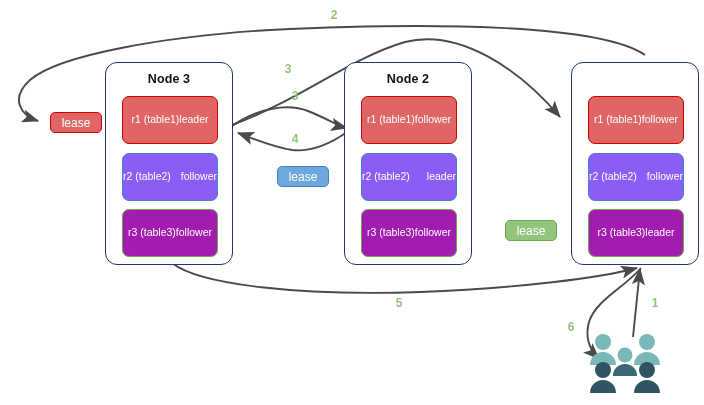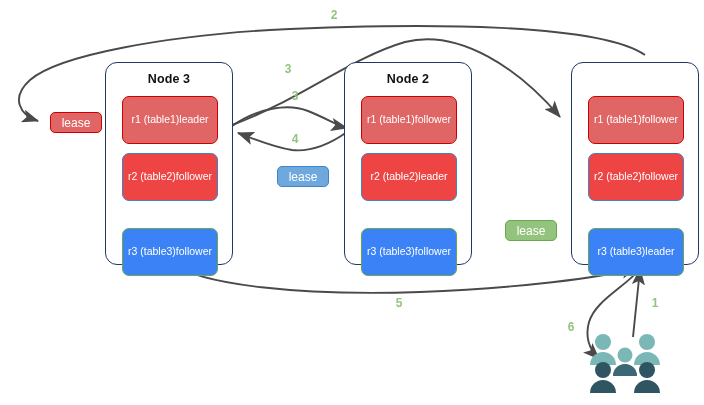--- a/index.html
+++ b/index.html
@@ -46,22 +46,22 @@
     flex-direction: row;
     align-items: center;
     justify-content: center;
     color: #ffffff;
     font-size: 10.5px;
     line-height: 1.25;
     text-align: center;
   }
   .replica span { display: block; }
   .rep-red   { background: #e06666; border: 1.4px solid #cc0000; }
-  .rep-blue  { background: #ef4444; border: 1.4px solid #3d85c6; }
-  .rep-green { background: #3b82f6; border: 1.4px solid #6aa84f; margin-top: 19px; }
+  .rep-blue  { background: #8b5cf6; border: 1.4px solid #3d85c6; justify-content: space-between; }
+  .rep-green { background: #a21caf; border: 1.4px solid #6aa84f; }
 
   .lease {
     position: absolute;
     box-sizing: border-box;
     border-radius: 5px;
     display: flex;
     align-items: center;
     justify-content: center;
     color: #ffffff;
     font-size: 12px;

